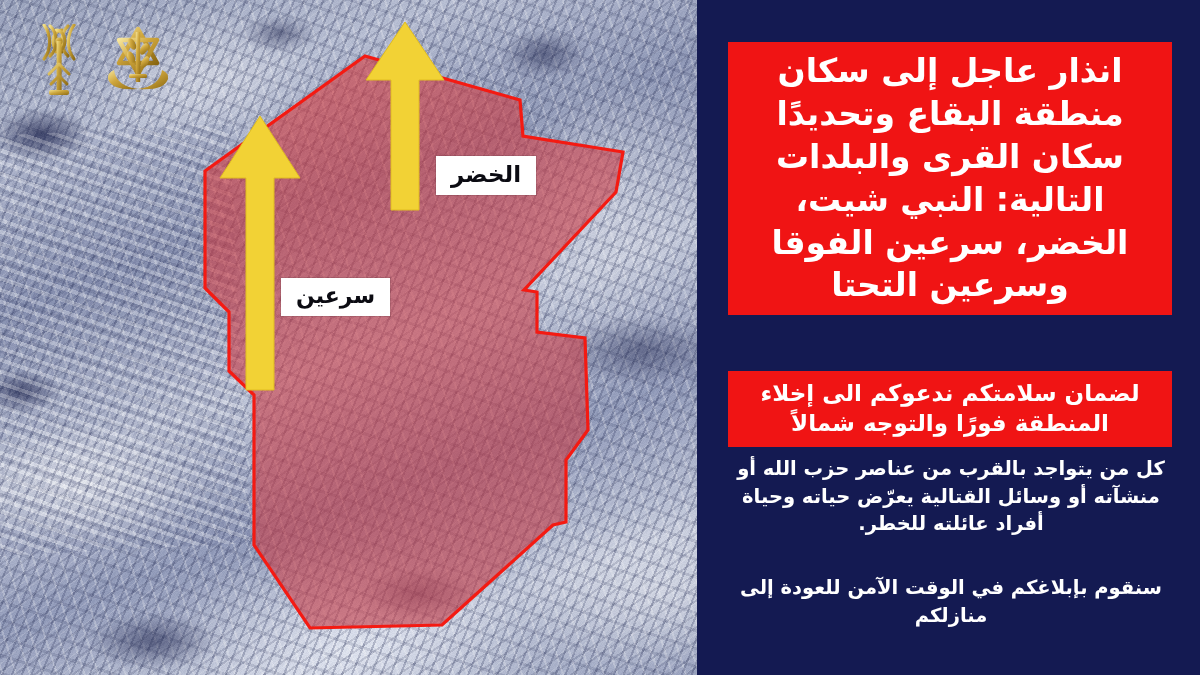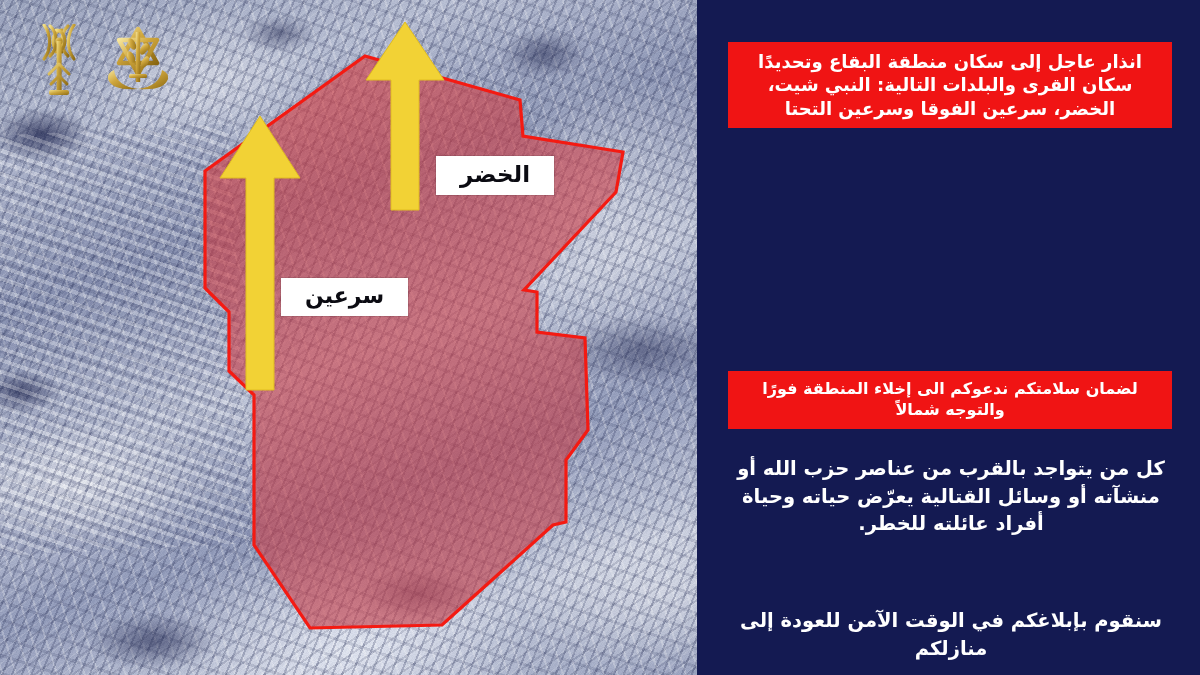--- a/index.html
+++ b/index.html
@@ -83,21 +83,21 @@
   .arrow { position:absolute; }
 
   
   .vlabel {
     position:absolute;
     background:#ffffff;
     color:#0b0b12;
     font-weight:700;
     font-size:23px;
     line-height:1;
-    padding:7px 24px 9px;
+    padding:7px 15px 9px;
     white-space:nowrap;
     direction:rtl;
     box-shadow:0 0 0 1px rgba(0,0,0,.10);
   }
   .vlabel.small { font-size:22px;margin-left:9px; }
 
   
   .insignia { position:absolute; }
 
   
@@ -108,37 +108,37 @@
     direction:rtl;
   }
   .band {
     position:absolute;
     background:#F01414;
     color:#ffffff;
     font-weight:700;
     text-align:center;
     line-height:1.30;
     padding:8px 10px;
-    font-size:18px;
+    font-size:33px;
     letter-spacing:0;
   }
   #band-1 { left:31px; top:42px;  width:444px; }
-  #band-2 { left:31px; top:371px; width:444px; font-size:16px; line-height:1.30; padding:8px 10px; }
+  #band-2 { left:31px; top:371px; width:444px; font-size:23px; line-height:1.30; padding:8px 10px; }
 
   .para {
     position:absolute;
     color:#ffffff;
     text-align:center;
     line-height:1.42;
     font-size:19.5px;
     font-weight:700;
   }
   #para-1 { left:38px; top:226px; width:432px; }
   #para-2 { left:38px; top:455px; width:432px; }
-  #para-3 { left:38px; top:574px; width:432px;margin-top:33px; }
+  #para-3 { left:38px; top:574px; width:432px; }
 </style>
 </head>
 <body>
 
 <div class="screen">
 
   <div class="map-panel">
     <div class="sat-base"></div>
     <div class="sat-ridges"></div>
     <div class="sat-ridges2"></div>

